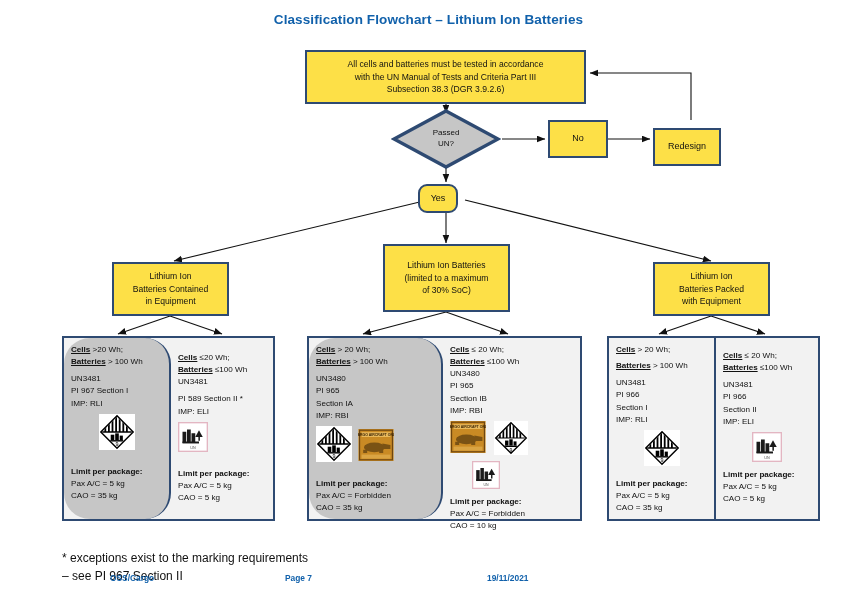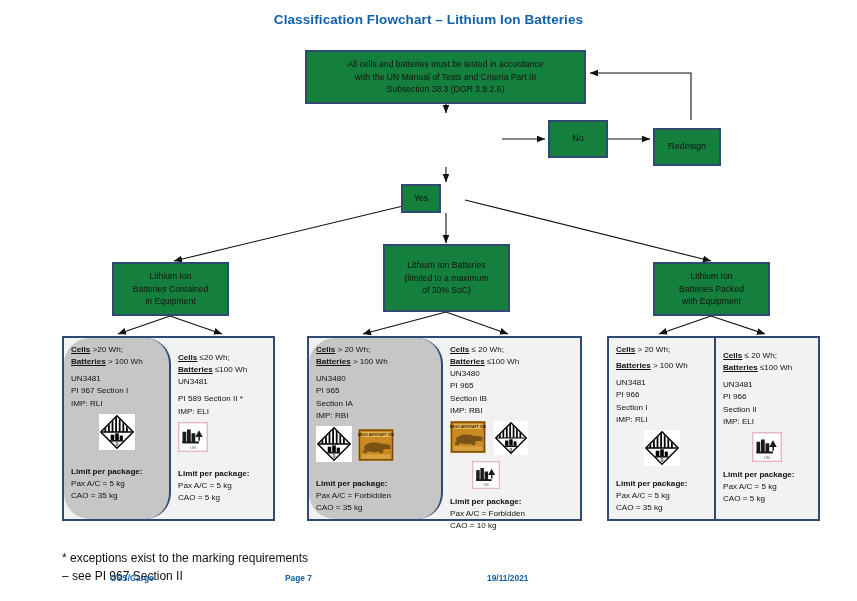--- a/index.html
+++ b/index.html
@@ -16,21 +16,21 @@
 
   
   .title{
     left:0;top:12px;width:857px;text-align:center;
     font-size:13.5px;font-weight:bold;color:#1161ab;letter-spacing:.1px;
   }
 
   
   .fbox{
     border:2.5px solid #2e4a72;
-    background:#15803d;
+    background:#fde047;
     display:flex;align-items:center;justify-content:center;
     text-align:center;
     font-size:8.6px;line-height:1.45;
     color:#111;
     padding:2px 4px;
   }
   .fbox.small{font-size:9px;}
 
   
   .diamond-wrap{width:110px;height:60px;}
@@ -118,26 +118,35 @@
       <line x1="711" y1="316" x2="765" y2="334" marker-end="url(#ah)"></line>
     </g>
   </svg>
 
   <div class="abs fbox" style="left:305px;top:50px;width:281px;height:54px;flex-direction:column;">
     <div>All cells and batteries must be tested in accordance</div>
     <div>with the UN Manual of Tests and Criteria Part III</div>
     <div>Subsection 38.3 (DGR 3.9.2.6)</div>
   </div>
 
+  <div class="abs diamond-wrap" style="left:391px;top:109px;">
+    <svg width="110" height="60" viewBox="0 0 110 60">
+      <polygon points="55,2 107,30 55,58 3,30" fill="#c6c6c6" stroke="#2e4a72" stroke-width="3.4"></polygon>
+    </svg>
+    <div class="diamond-label">
+      <span>Passed</span>
+      <span>UN?</span>
+    </div>
+  </div>
 
   <div class="abs fbox small" style="left:548px;top:120px;width:60px;height:38px;">No</div>
 
   <div class="abs fbox small" style="left:653px;top:128px;width:68px;height:38px;">Redesign</div>
 
-  <div class="abs fbox small" style="left:401px;top:184px;width:40px;height:29px;">Yes</div>
+  <div class="abs fbox small" style="left:418px;top:184px;width:40px;height:29px;border-radius:9px;">Yes</div>
 
   <div class="abs fbox" style="left:112px;top:262px;width:117px;height:54px;flex-direction:column;">
     <div>Lithium Ion</div>
     <div>Batteries Contained</div>
     <div>in Equipment</div>
   </div>
 
   <div class="abs fbox" style="left:383px;top:244px;width:127px;height:68px;flex-direction:column;justify-content:center;">
     <div>Lithium Ion Batteries</div>
     <div>(limited to a maximum</div>

